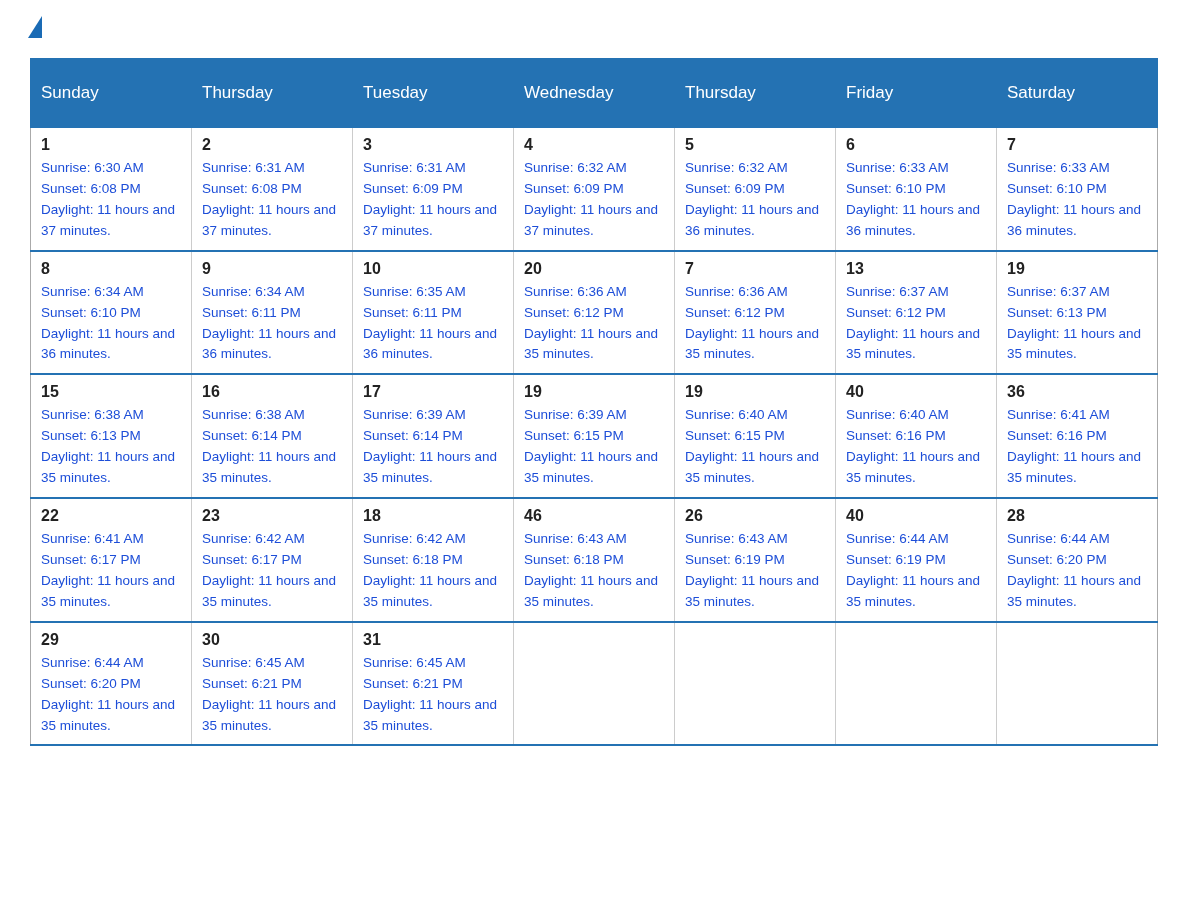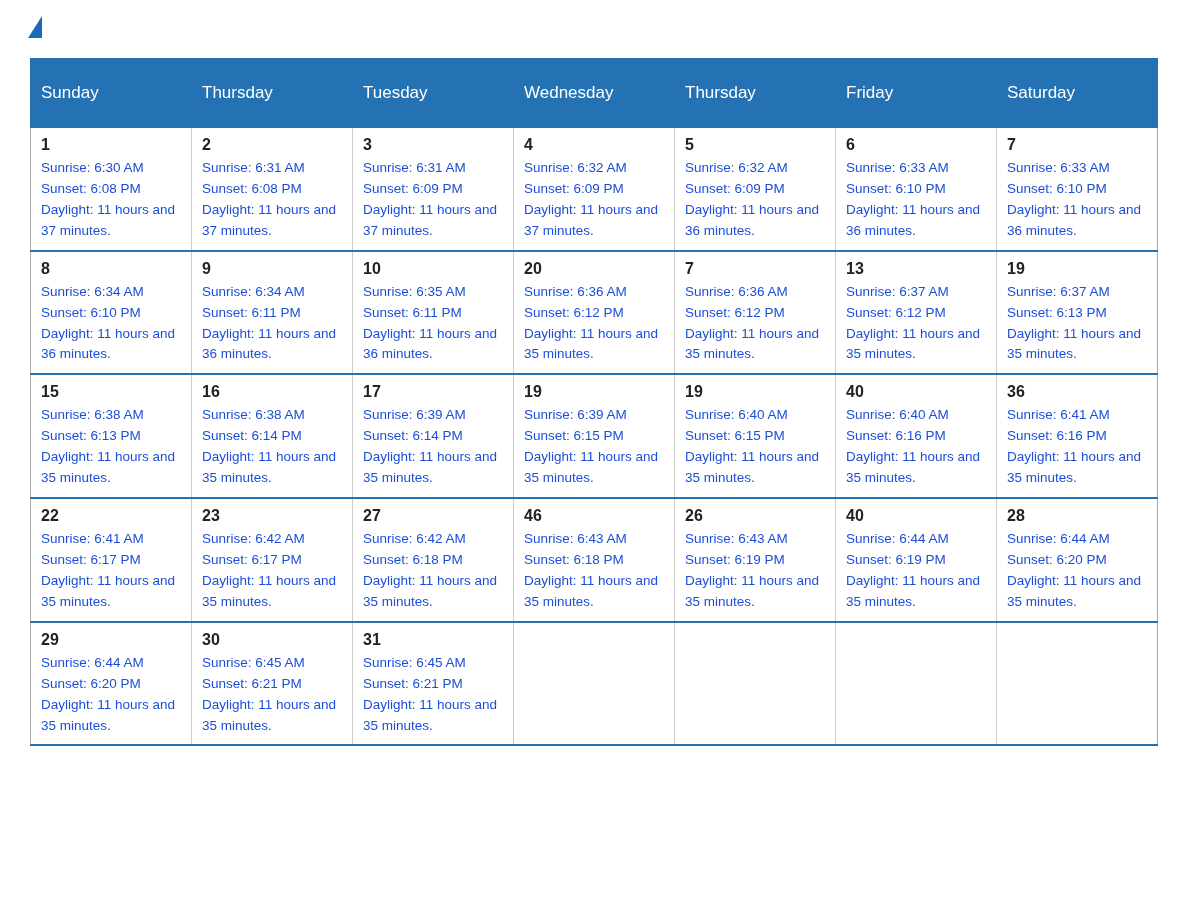--- a/index.html
+++ b/index.html
@@ -161,21 +161,21 @@
         <td><span class="day-num">16</span><span class="day-info">Sunrise: 6:38 AM<br>Sunset: 6:14 PM<br>Daylight: 11 hours and 35 minutes.</span></td>
         <td><span class="day-num">17</span><span class="day-info">Sunrise: 6:39 AM<br>Sunset: 6:14 PM<br>Daylight: 11 hours and 35 minutes.</span></td>
         <td><span class="day-num">19</span><span class="day-info">Sunrise: 6:39 AM<br>Sunset: 6:15 PM<br>Daylight: 11 hours and 35 minutes.</span></td>
         <td><span class="day-num">19</span><span class="day-info">Sunrise: 6:40 AM<br>Sunset: 6:15 PM<br>Daylight: 11 hours and 35 minutes.</span></td>
         <td><span class="day-num">40</span><span class="day-info">Sunrise: 6:40 AM<br>Sunset: 6:16 PM<br>Daylight: 11 hours and 35 minutes.</span></td>
         <td><span class="day-num">36</span><span class="day-info">Sunrise: 6:41 AM<br>Sunset: 6:16 PM<br>Daylight: 11 hours and 35 minutes.</span></td>
       </tr>
       <tr>
         <td><span class="day-num">22</span><span class="day-info">Sunrise: 6:41 AM<br>Sunset: 6:17 PM<br>Daylight: 11 hours and 35 minutes.</span></td>
         <td><span class="day-num">23</span><span class="day-info">Sunrise: 6:42 AM<br>Sunset: 6:17 PM<br>Daylight: 11 hours and 35 minutes.</span></td>
-        <td><span class="day-num">27</span><span class="day-info">Sunrise: 6:42 AM<br>Sunset: 6:18 PM<br>Daylight: 11 hours and 35 minutes.</span></td>
+        <td><span class="day-num">18</span><span class="day-info">Sunrise: 6:42 AM<br>Sunset: 6:18 PM<br>Daylight: 11 hours and 35 minutes.</span></td>
         <td><span class="day-num">46</span><span class="day-info">Sunrise: 6:43 AM<br>Sunset: 6:18 PM<br>Daylight: 11 hours and 35 minutes.</span></td>
         <td><span class="day-num">26</span><span class="day-info">Sunrise: 6:43 AM<br>Sunset: 6:19 PM<br>Daylight: 11 hours and 35 minutes.</span></td>
         <td><span class="day-num">40</span><span class="day-info">Sunrise: 6:44 AM<br>Sunset: 6:19 PM<br>Daylight: 11 hours and 35 minutes.</span></td>
         <td><span class="day-num">28</span><span class="day-info">Sunrise: 6:44 AM<br>Sunset: 6:20 PM<br>Daylight: 11 hours and 35 minutes.</span></td>
       </tr>
       <tr>
         <td><span class="day-num">29</span><span class="day-info">Sunrise: 6:44 AM<br>Sunset: 6:20 PM<br>Daylight: 11 hours and 35 minutes.</span></td>
         <td><span class="day-num">30</span><span class="day-info">Sunrise: 6:45 AM<br>Sunset: 6:21 PM<br>Daylight: 11 hours and 35 minutes.</span></td>
         <td><span class="day-num">31</span><span class="day-info">Sunrise: 6:45 AM<br>Sunset: 6:21 PM<br>Daylight: 11 hours and 35 minutes.</span></td>
         <td></td>

